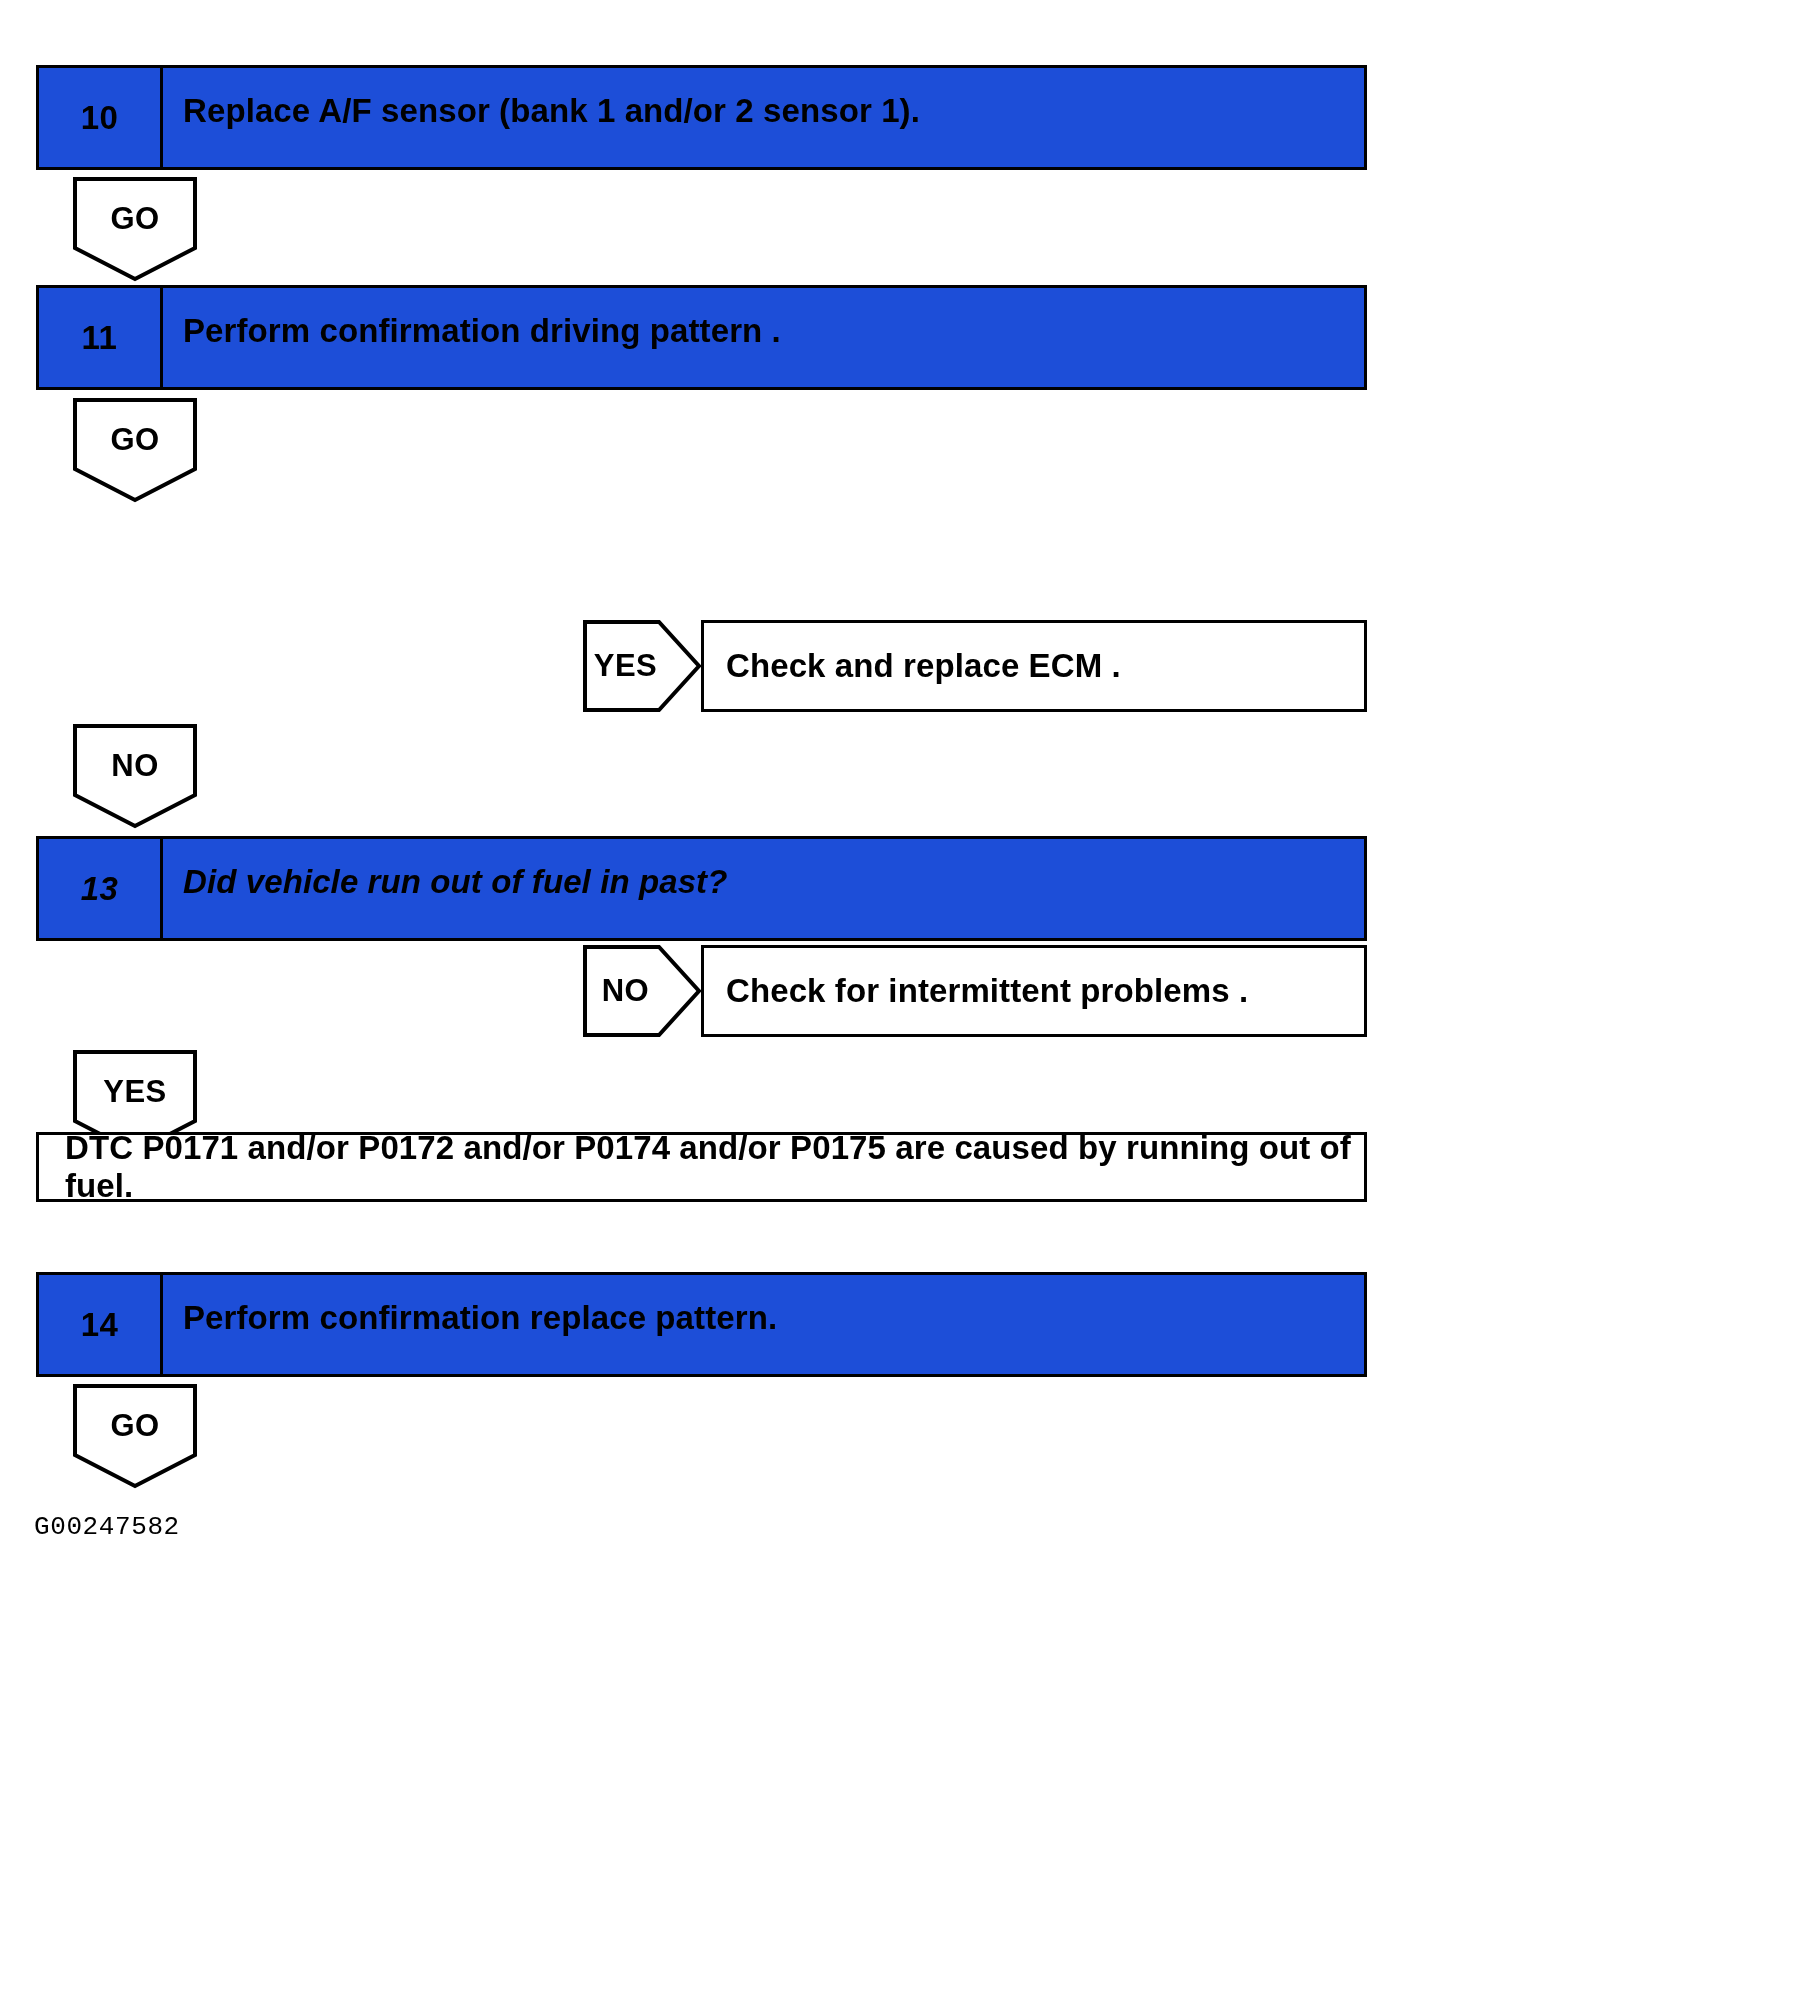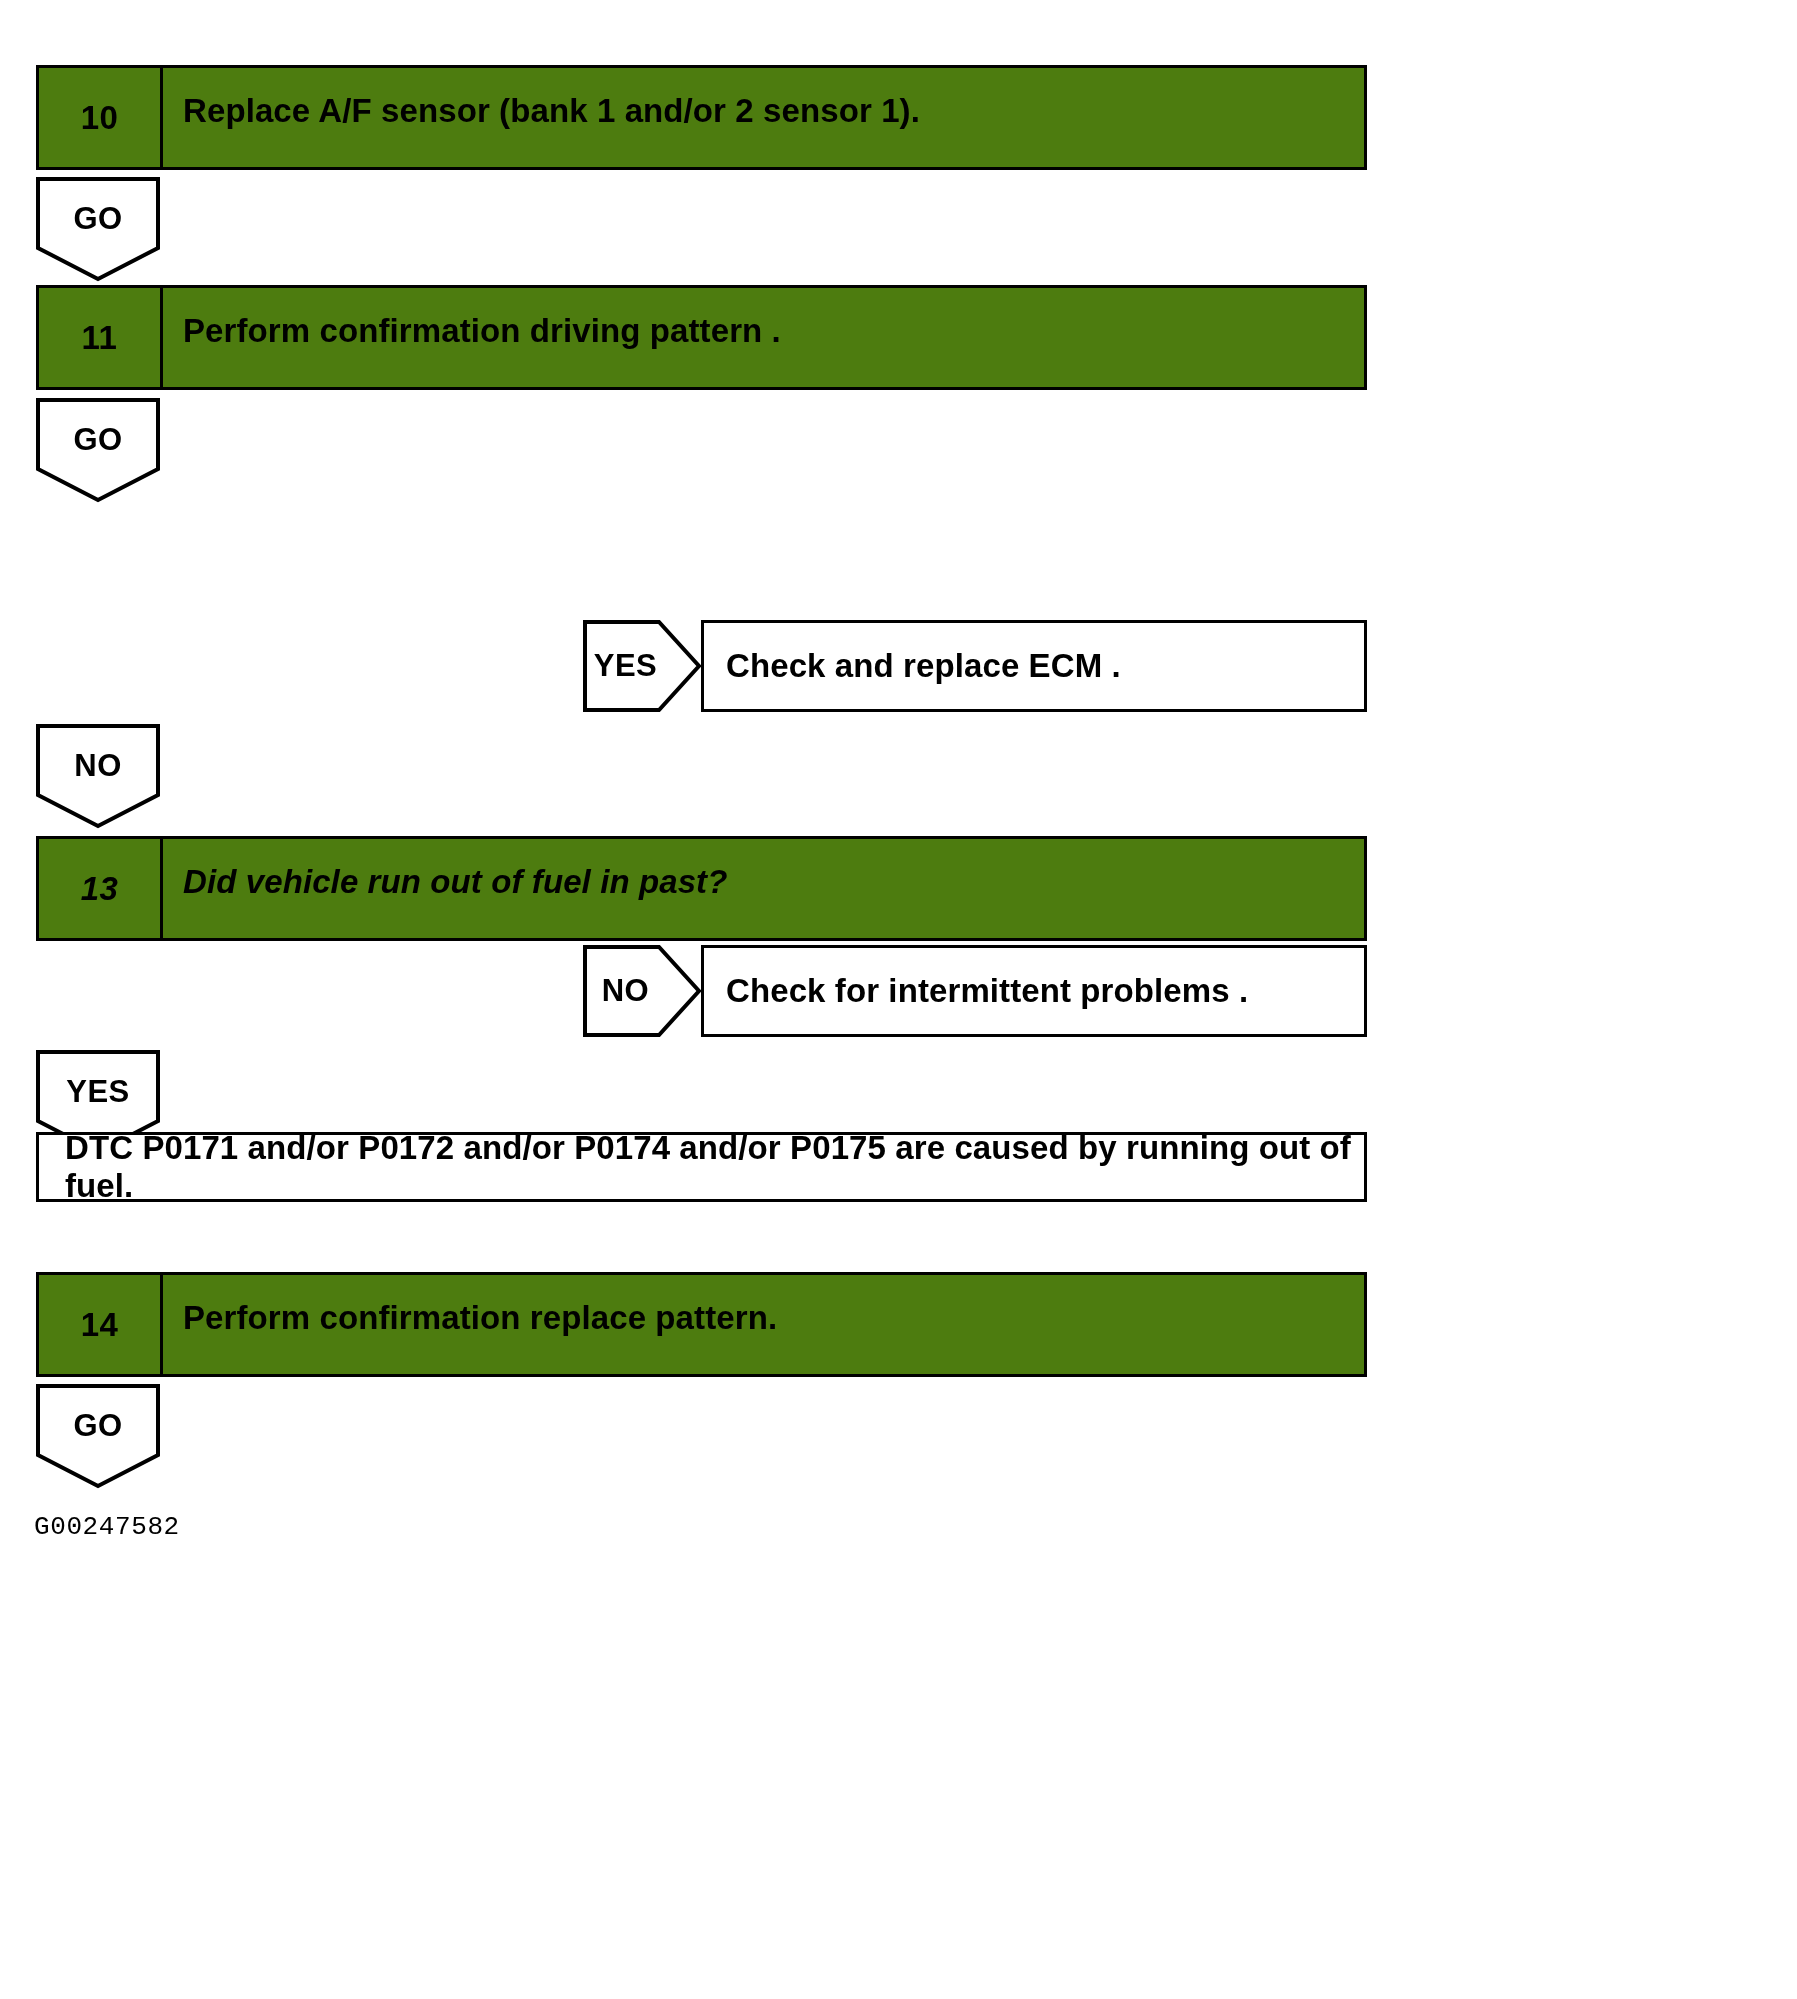--- a/index.html
+++ b/index.html
@@ -18,21 +18,21 @@
     height: 1999px;
     background: #ffffff;
     overflow: hidden;
   }
 
   
   .step-box {
     position: absolute;
     box-sizing: border-box;
     border: 3px solid #000;
-    background: #4d7c0f;
+    background: #1d4ed8;
     display: flex;
     align-items: stretch;
   }
   .step-num {
     width: 124px;
     flex: 0 0 124px;
     box-sizing: border-box;
     border-right: 3px solid #000;
     display: flex;
     align-items: center;
@@ -76,20 +76,21 @@
     align-items: center;
     padding-left: 22px;
     font-size: 33px;
     font-weight: bold;
     letter-spacing: 0.1px;
   }
 
   
   .down-conn {
     position: absolute;
+    margin-left: 37px;
   }
   .down-conn svg {
     display: block;
     overflow: visible;
   }
   .conn-label {
     position: absolute;
     top: 0;
     left: 0;
     width: 100%;

